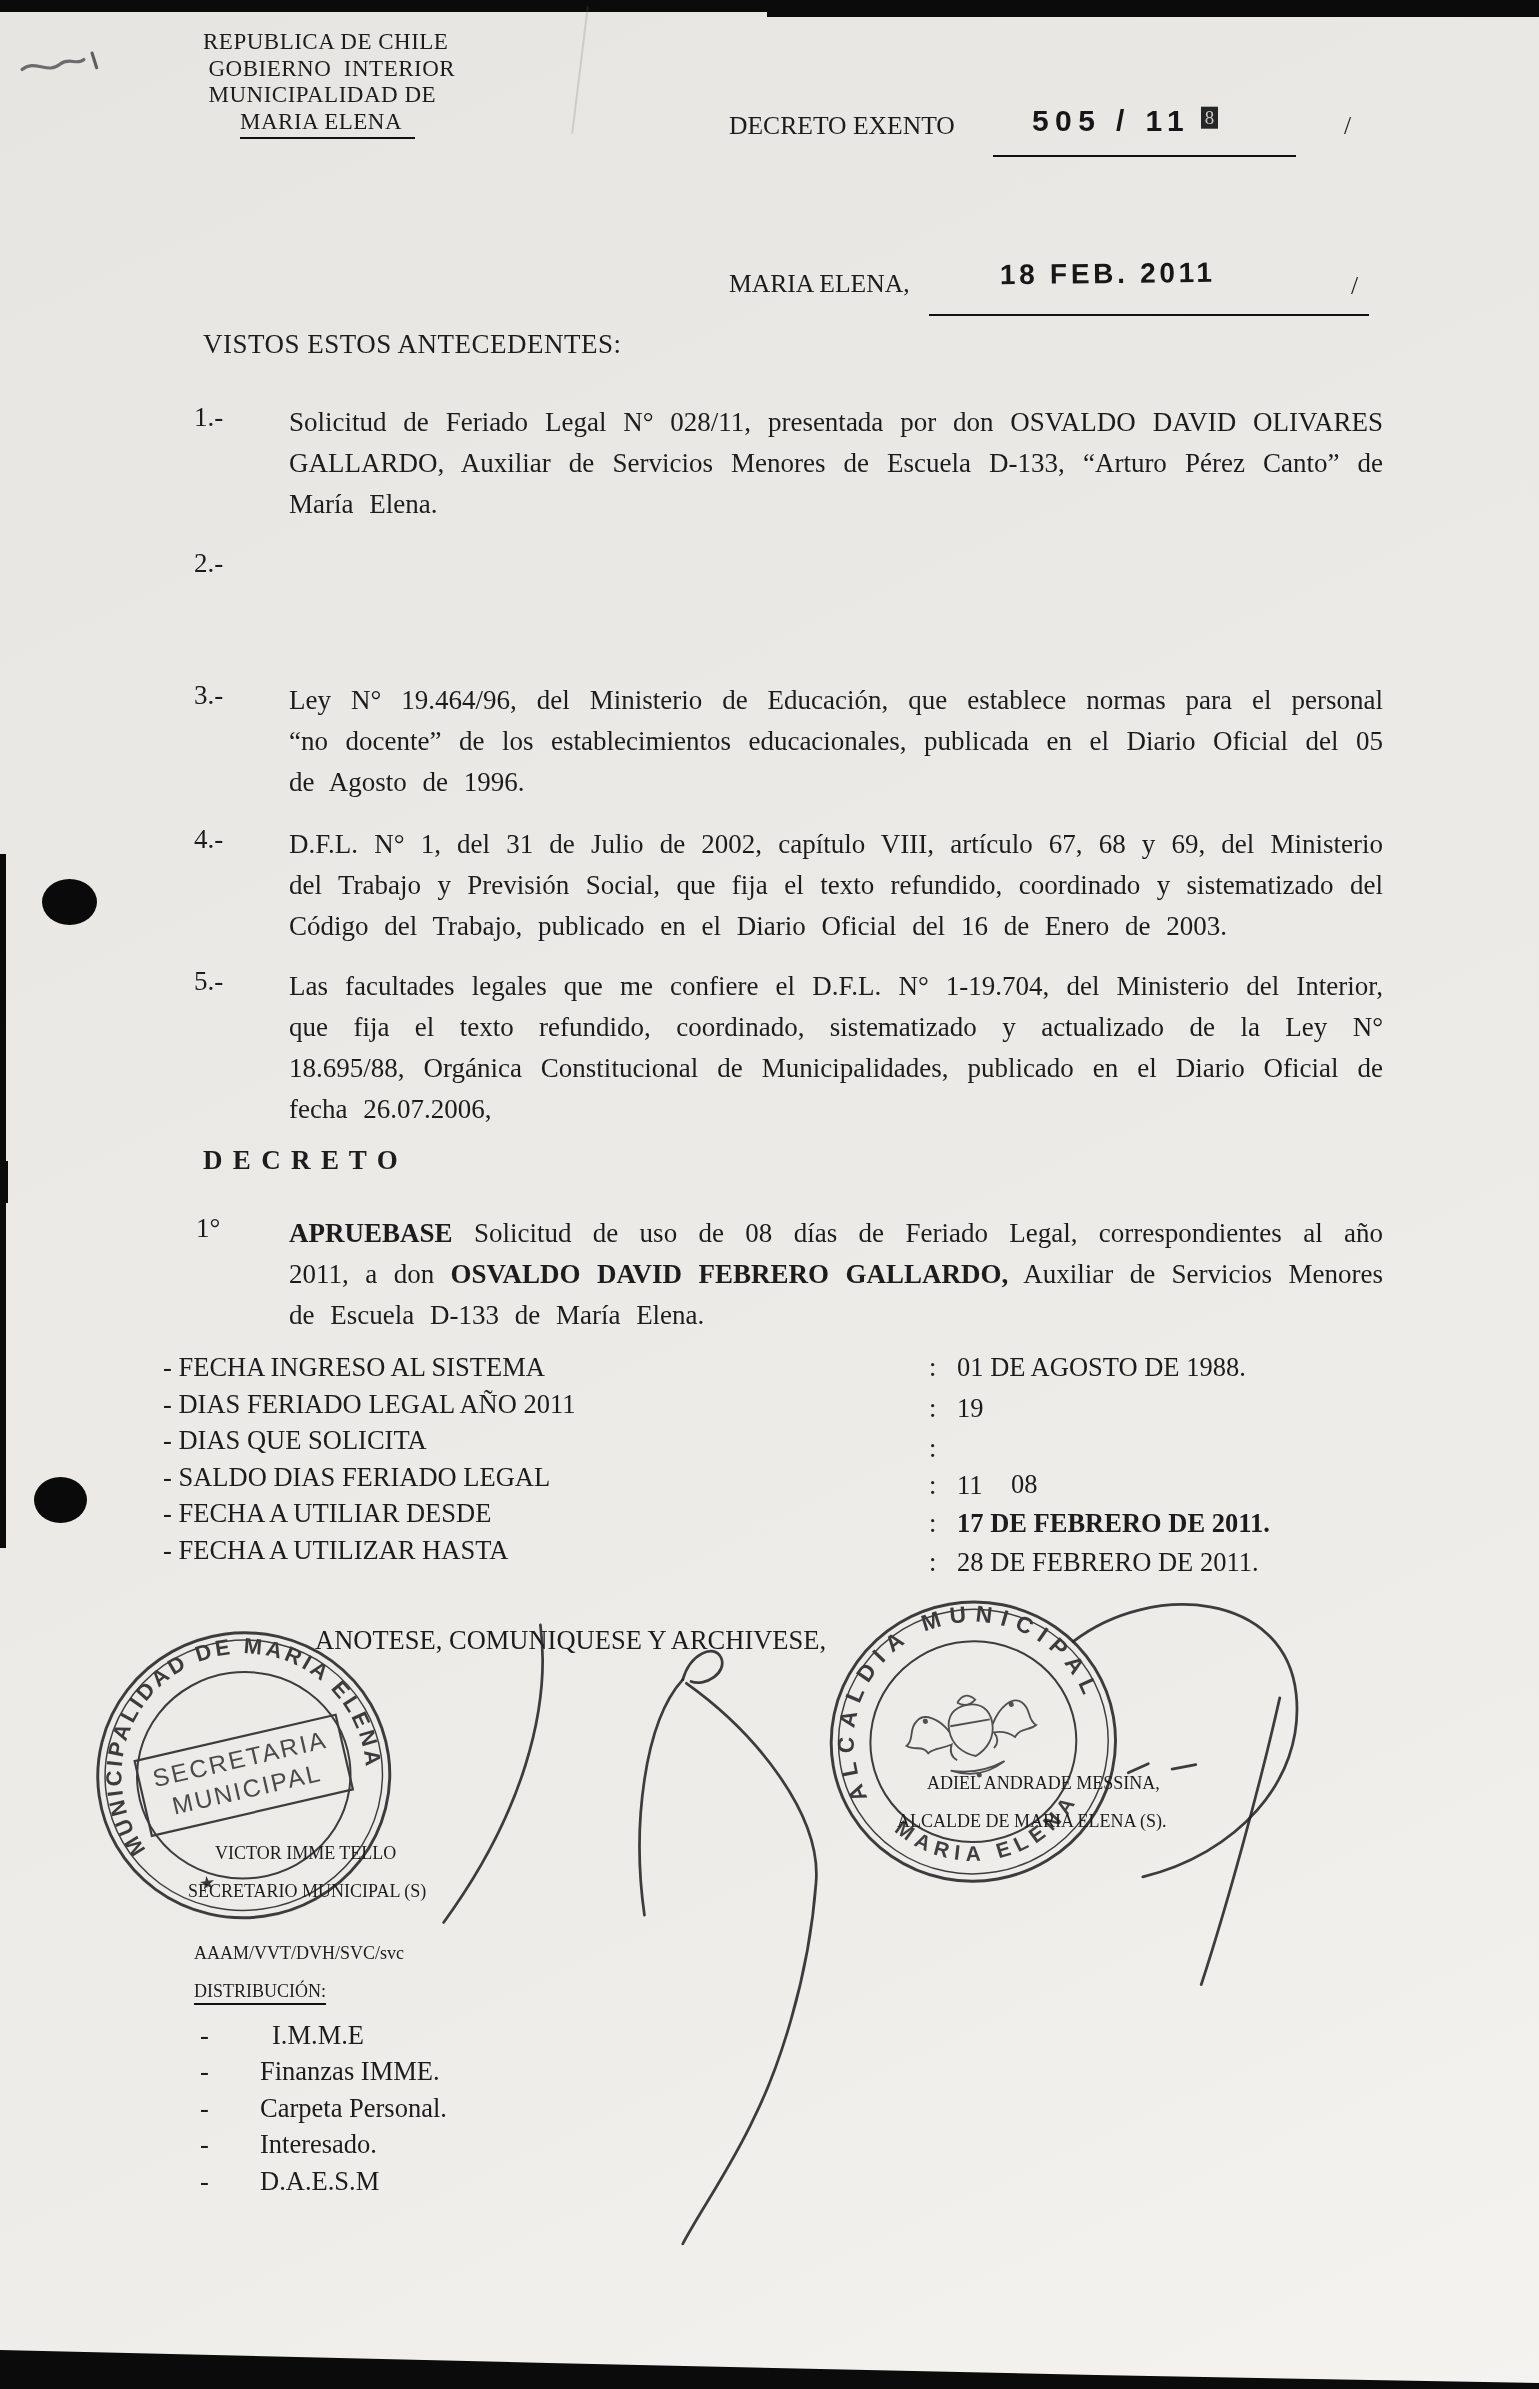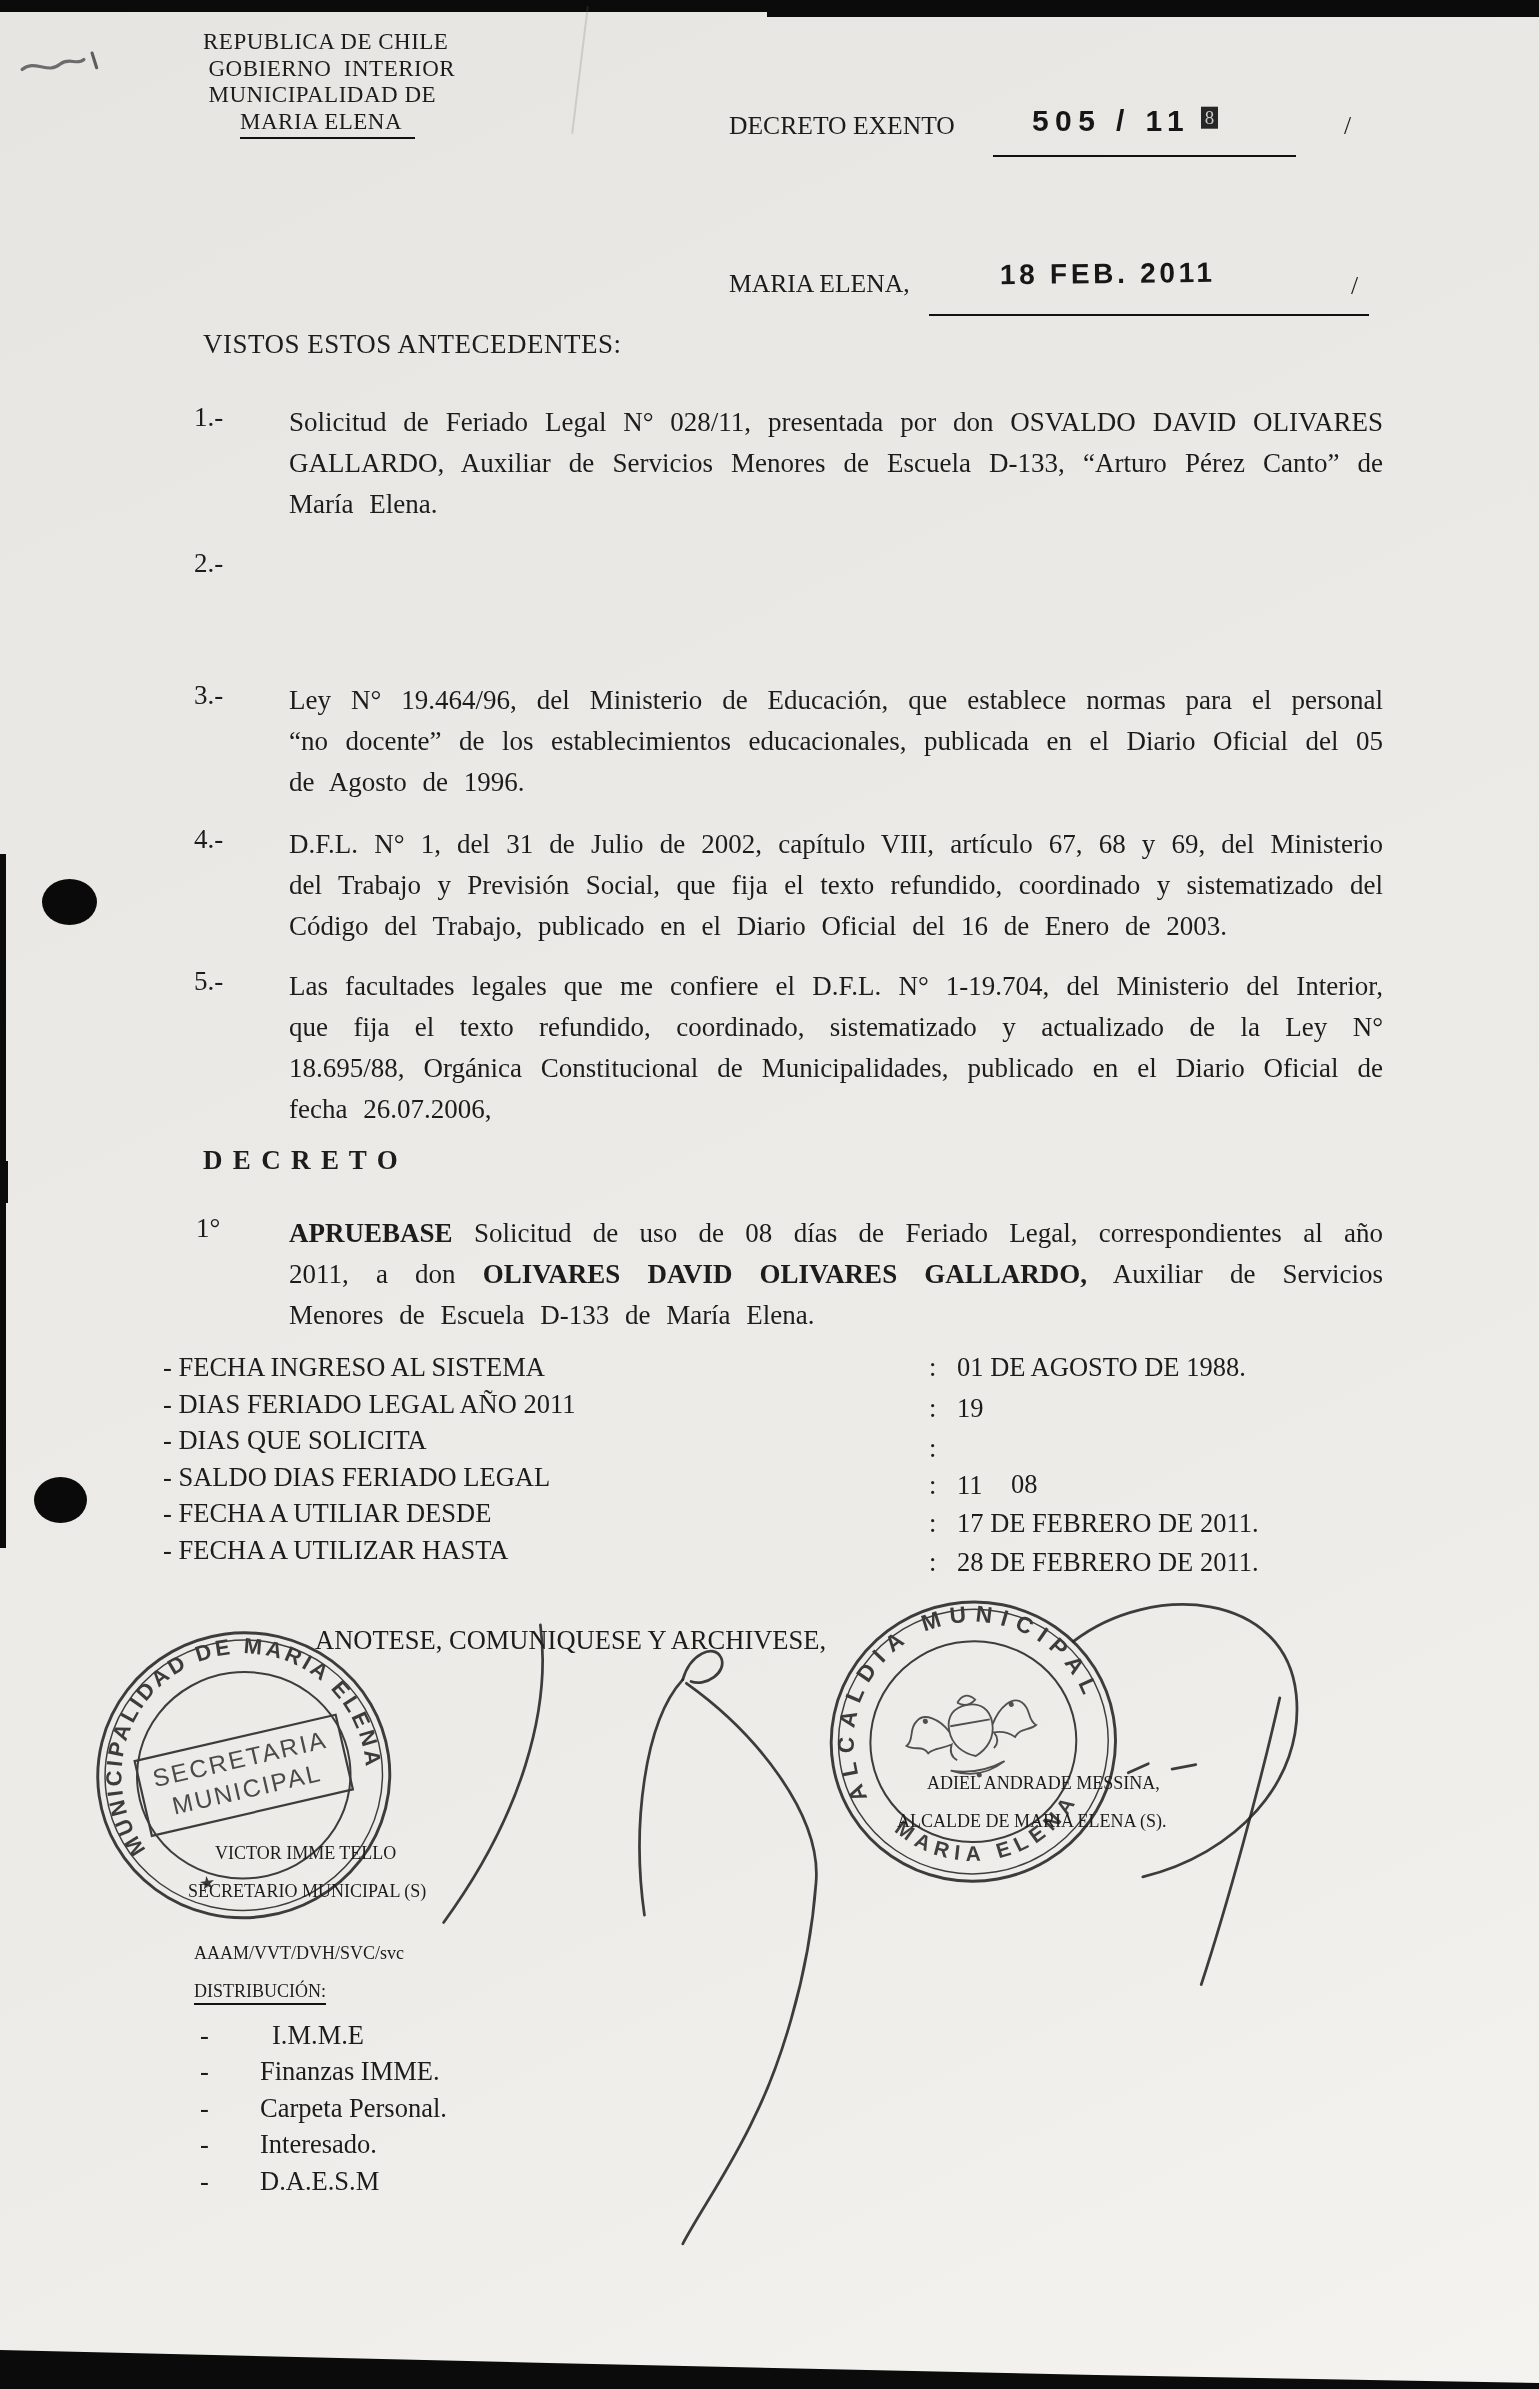--- a/index.html
+++ b/index.html
@@ -82,41 +82,41 @@
 
   <div class="abs num" style="left:194px;top:824px;">4.-</div>
   <div class="abs just" style="left:289px;top:824px;width:1094px;">D.F.L. N° 1, del 31 de Julio de 2002, capítulo VIII, artículo 67, 68 y 69, del Ministerio del Trabajo y Previsión Social, que fija el texto refundido, coordinado y sistematizado del Código del Trabajo, publicado en el Diario Oficial del 16 de Enero de 2003.</div>
 
   <div class="abs num" style="left:194px;top:966px;">5.-</div>
   <div class="abs just" style="left:289px;top:966px;width:1094px;">Las facultades legales que me confiere el D.F.L. N° 1-19.704, del Ministerio del Interior, que fija el texto refundido, coordinado, sistematizado y actualizado de la Ley N° 18.695/88, Orgánica Constitucional de Municipalidades, publicado en el Diario Oficial de fecha 26.07.2006,</div>
 
   <div class="abs head b" style="left:203px;top:1145px;letter-spacing:1.8px;">D E C R E T O</div>
 
   <div class="abs num" style="left:196px;top:1213px;">1°</div>
-  <div class="abs just" style="left:289px;top:1213px;width:1094px;"><span class="b">APRUEBASE</span><span> Solicitud de uso de 08 días de Feriado Legal, correspondientes al año 2011, a don </span><span class="b">OLIVARES DAVID OLIVARES GALLARDO,</span><span> Auxiliar de Servicios Menores de Escuela D-133 de  María Elena.</span></div>
+  <div class="abs just" style="left:289px;top:1213px;width:1094px;"><span class="b">APRUEBASE</span><span> Solicitud de uso de 08 días de Feriado Legal, correspondientes al año 2011, a don </span><span class="b">OSVALDO DAVID FEBRERO GALLARDO,</span><span> Auxiliar de Servicios Menores de Escuela D-133 de  María Elena.</span></div>
 
   <div class="abs det" style="left:163px;top:1352px;">- FECHA INGRESO AL SISTEMA</div>
   <div class="abs det" style="left:929px;top:1352px;">:</div>
   <div class="abs det" style="left:957px;top:1352px;">01 DE AGOSTO DE 1988.</div>
 
   <div class="abs det" style="left:163px;top:1389px;">- DIAS FERIADO LEGAL AÑO 2011</div>
   <div class="abs det" style="left:929px;top:1393px;">:</div>
   <div class="abs det" style="left:957px;top:1393px;">19</div>
 
   <div class="abs det" style="left:163px;top:1425px;">- DIAS QUE SOLICITA</div>
   <div class="abs det" style="left:929px;top:1433px;">:</div>
   <div class="abs det" style="left:1011px;top:1433px;margin-top:36px;">08</div>
 
   <div class="abs det" style="left:163px;top:1462px;">- SALDO DIAS FERIADO LEGAL</div>
   <div class="abs det" style="left:929px;top:1470px;">:</div>
   <div class="abs det" style="left:957px;top:1470px;">11</div>
 
   <div class="abs det" style="left:163px;top:1498px;">- FECHA A UTILIAR DESDE</div>
   <div class="abs det" style="left:929px;top:1508px;">:</div>
-  <div class="abs det" style="left:957px;top:1508px;">17 DE FEBRERO DE 2011.</div>
+  <div class="abs det" style="left:957px;top:1508px;font-weight:bold;">17 DE FEBRERO DE 2011.</div>
 
   <div class="abs det" style="left:163px;top:1535px;">- FECHA A UTILIZAR HASTA</div>
   <div class="abs det" style="left:929px;top:1547px;">:</div>
   <div class="abs det" style="left:957px;top:1547px;">28 DE FEBRERO DE 2011.</div>
 
   <div class="abs" style="left:315px;top:1625px;font-size:26.5px;">ANOTESE, COMUNIQUESE Y ARCHIVESE,</div>
 
   <svg class="abs" style="left:84px;top:1618px;" width="325" height="320" viewBox="0 0 356 350">
     <g transform="rotate(-8 175 172)" stroke="#3c3c3c" fill="none">
       <ellipse cx="175" cy="172" rx="160" ry="156" stroke-width="3.2"></ellipse>

